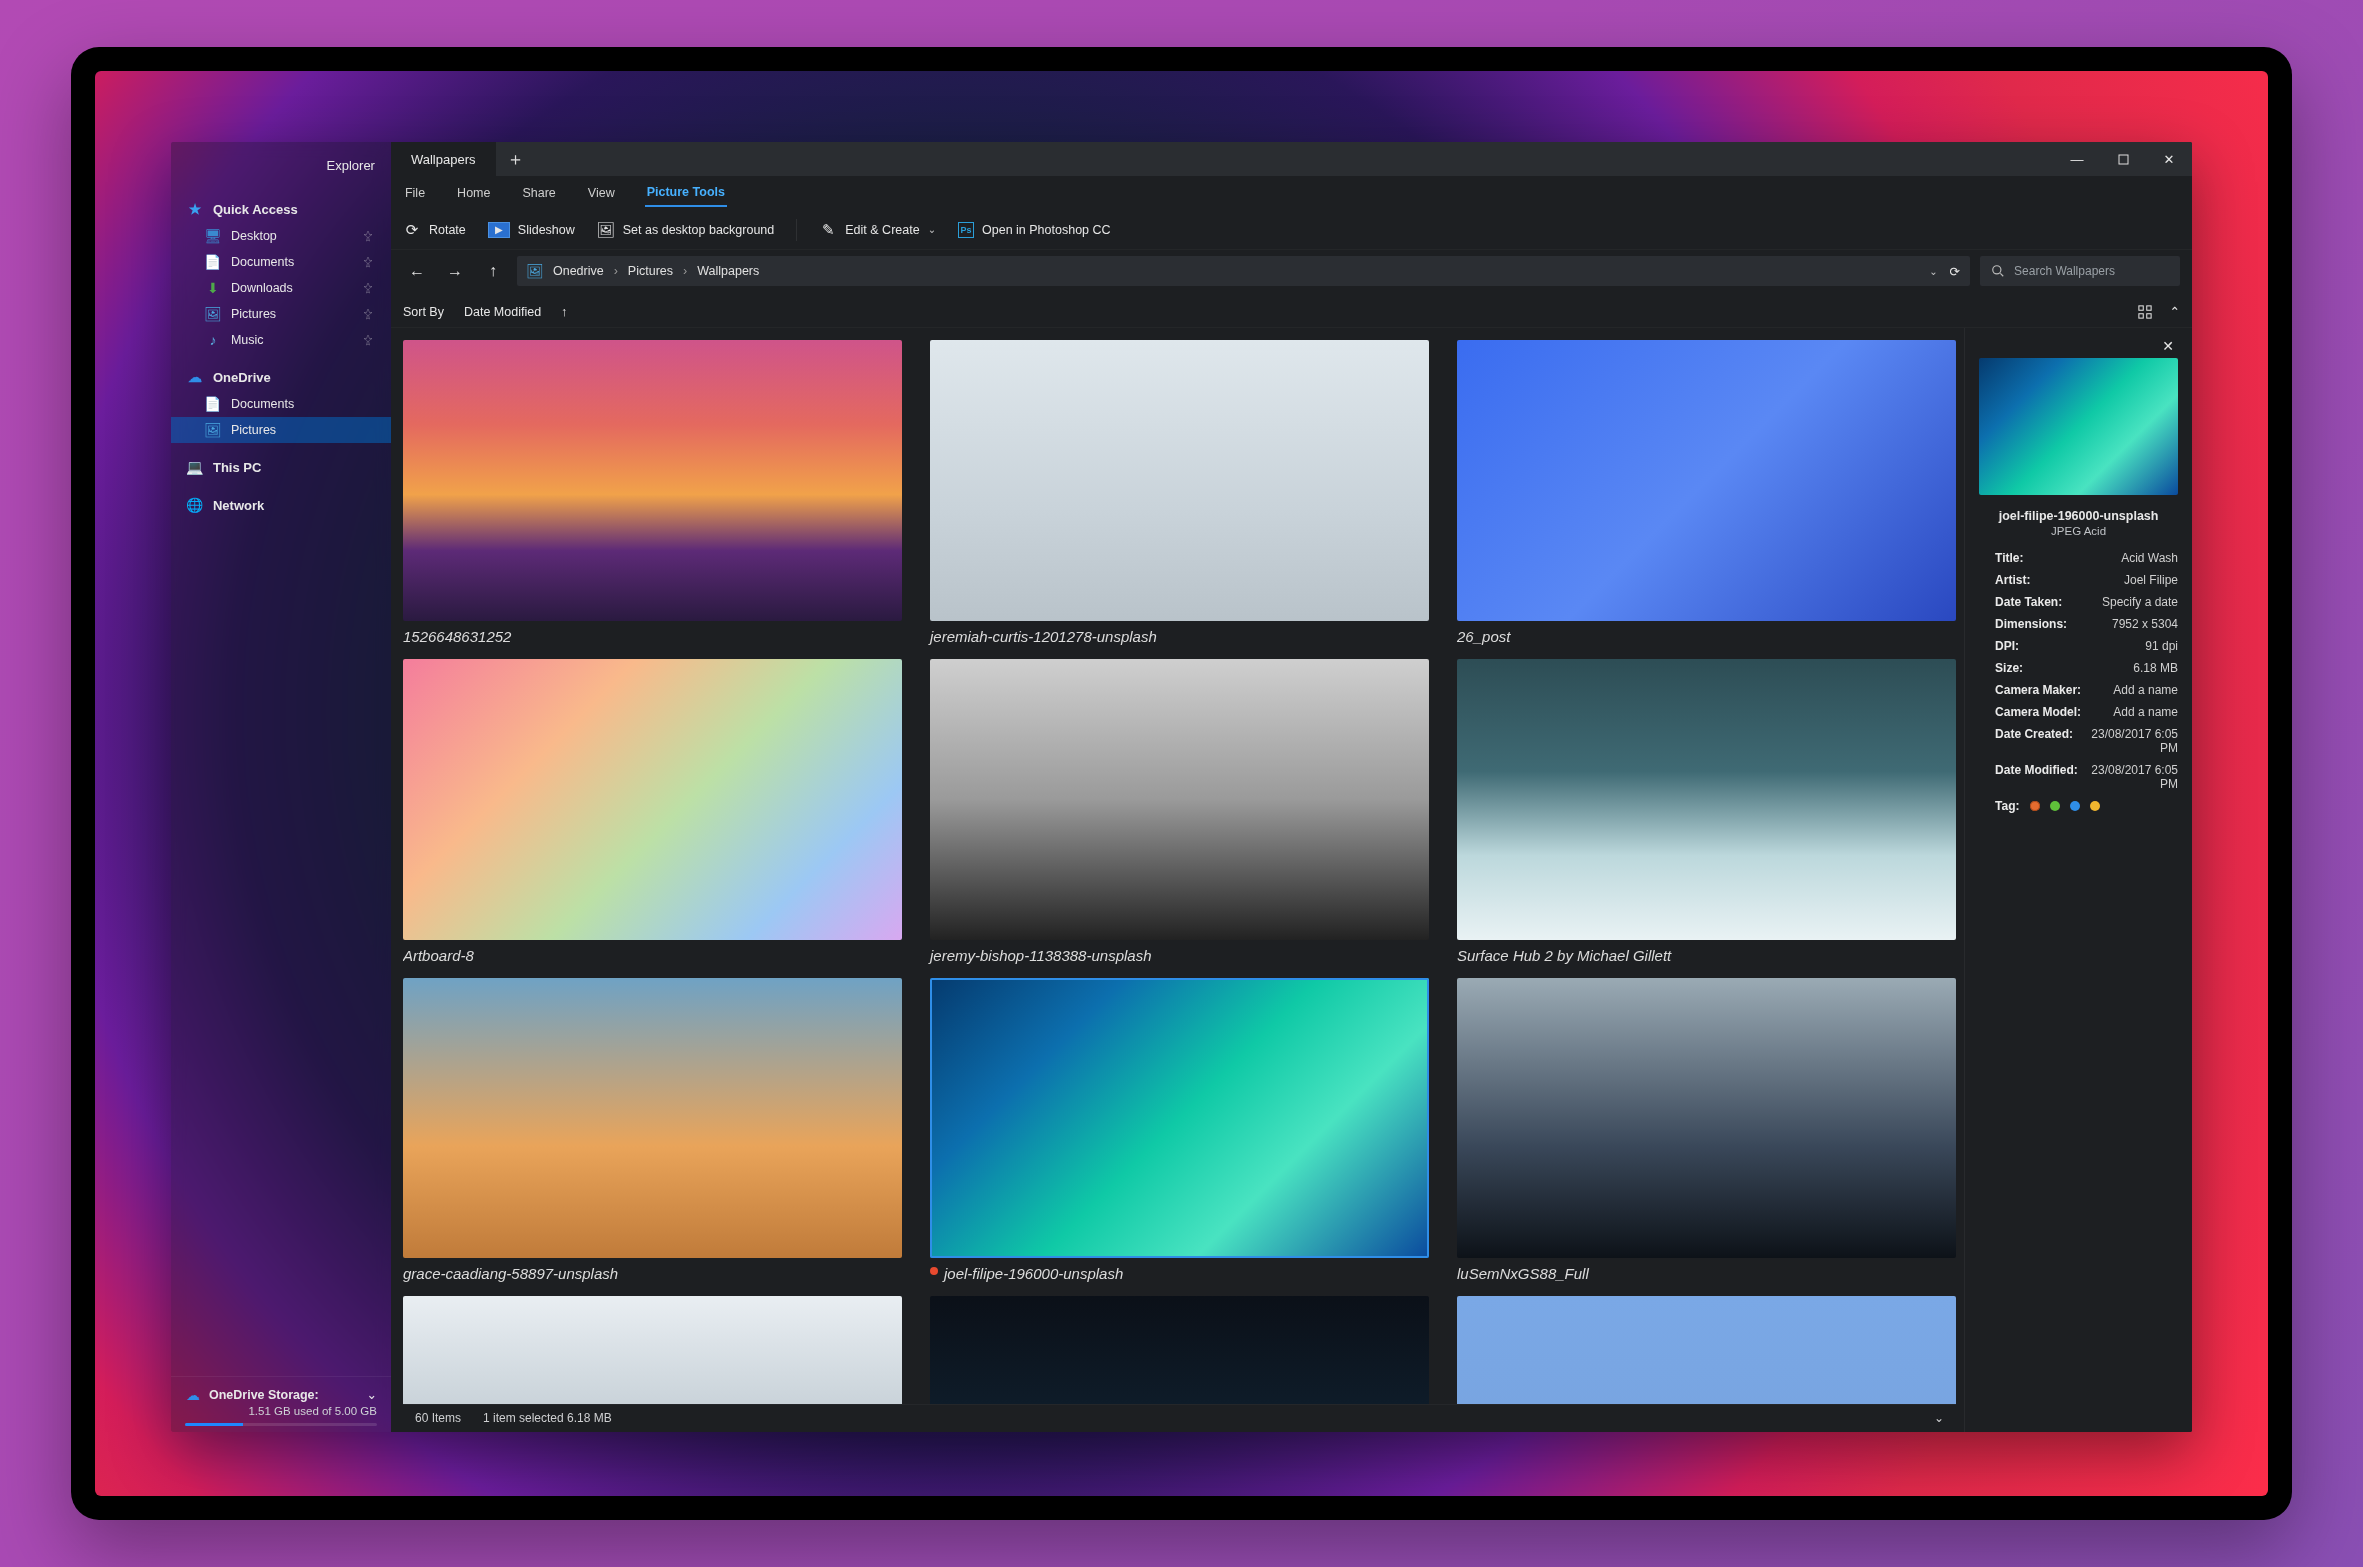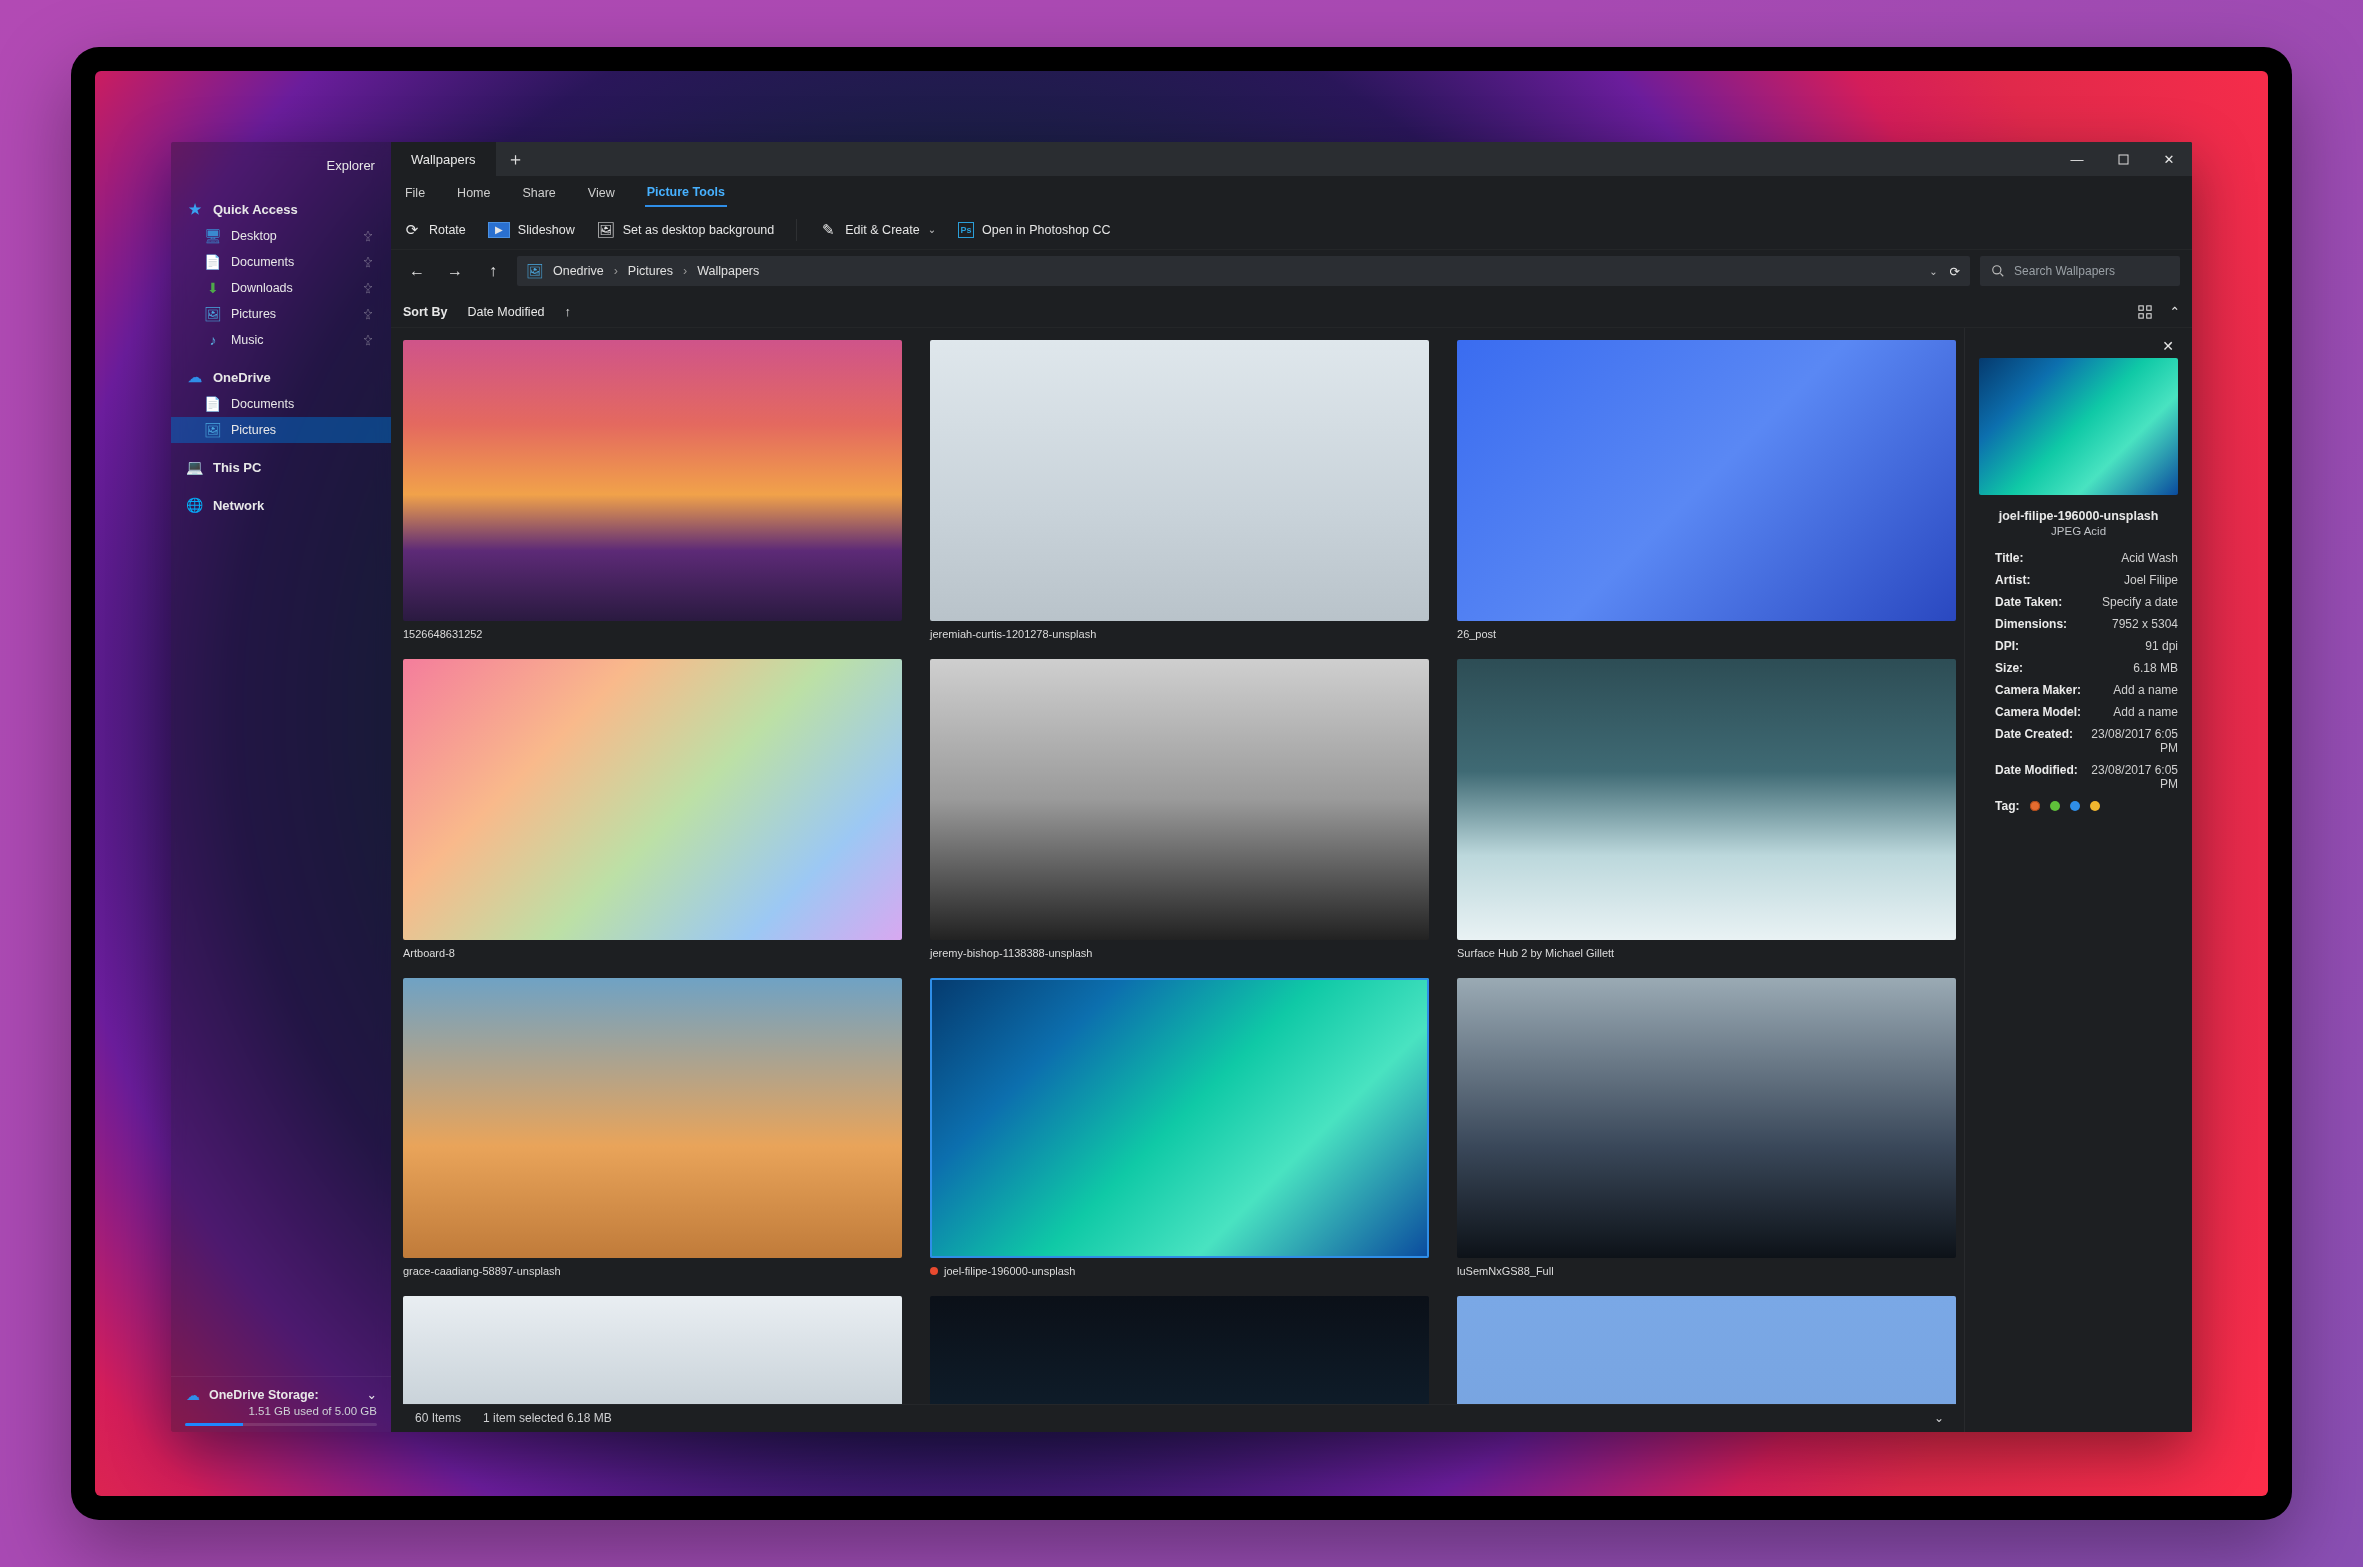--- a/index.html
+++ b/index.html
@@ -142,21 +142,21 @@
   .search input{
     flex:1; background:transparent; border:0; outline:0; color:#e6e6e6; font-size:12px;
   }
   .search input::placeholder{ color:#9aa0a6; }
 
   
   .sortrow {
     display:flex; align-items:center; height:32px; padding: 0 12px; gap:20px;
     background:#1d1f22; border-bottom:1px solid rgba(255,255,255,.03);
   }
-  .sortrow .lab { font-weight:700; }
+  .sortrow .lab { font-weight:400; }
   .sortrow .right { margin-left:auto; display:flex; gap:18px; align-items:center;}
   .gridicon { font-size:15px; }
 
   
   .content {
     flex:1; display:flex; min-height:0;
   }
   .gridpane {
     flex:1; overflow: hidden; padding: 12px 8px 0 12px;
     display:flex; flex-direction:column;
@@ -177,21 +177,21 @@
   .grid::-webkit-scrollbar-track{ background:#1d1f22;}
   .cell { display:flex; flex-direction:column; gap:6px; cursor:pointer;}
   .thumb {
     width: 100%;
     aspect-ratio: 16/9;
     border-radius:2px;
     overflow:hidden;
     position:relative;
   }
   .thumb.selected { outline: 2px solid #2f8ee8; outline-offset:-2px;}
-  .cap { font-size:11px; color:#dcdcdc; line-height:1.3; min-height: 28px; display:flex; align-items:flex-start; gap:6px;}
+  .cap { font-size:15px; color:#dcdcdc; line-height:1.3; min-height: 28px; display:flex; align-items:flex-start; gap:6px;font-style:italic;}
   .selmark { width:8px;height:8px;border-radius:50%;background:#e84a2f; flex:0 0 auto; margin-top:3px;}
 
   
   .g-sunset { background: linear-gradient(180deg,#cf548a 0%,#e4695f 30%,#f1a24a 55%,#5d2a77 75%,#2a1a40 100%);}
   .g-white  { background: linear-gradient(180deg,#dfe7ec 0%,#c9d3da 60%,#b9c3ca 100%);}
   .g-blue3d { background: linear-gradient(135deg,#3a6cf0 0%,#5a88f4 50%,#2a48c0 100%);}
   .g-pastel { background: linear-gradient(135deg,#f47d9c 0%,#f9b98b 30%,#bce0a6 55%,#9cc8f4 80%,#d8a8f0 100%);}
   .g-mono   { background: linear-gradient(180deg,#cfcfcf 0%,#9a9a9a 50%,#222 100%);}
   .g-wave   { background: linear-gradient(180deg,#2d4d55 0%,#3f6a74 40%,#bcd8dc 70%,#e9f2f4 100%);}
   .g-beach  { background: linear-gradient(180deg,#6fa2c4 0%,#e9a45a 60%,#c07b3a 100%);}

